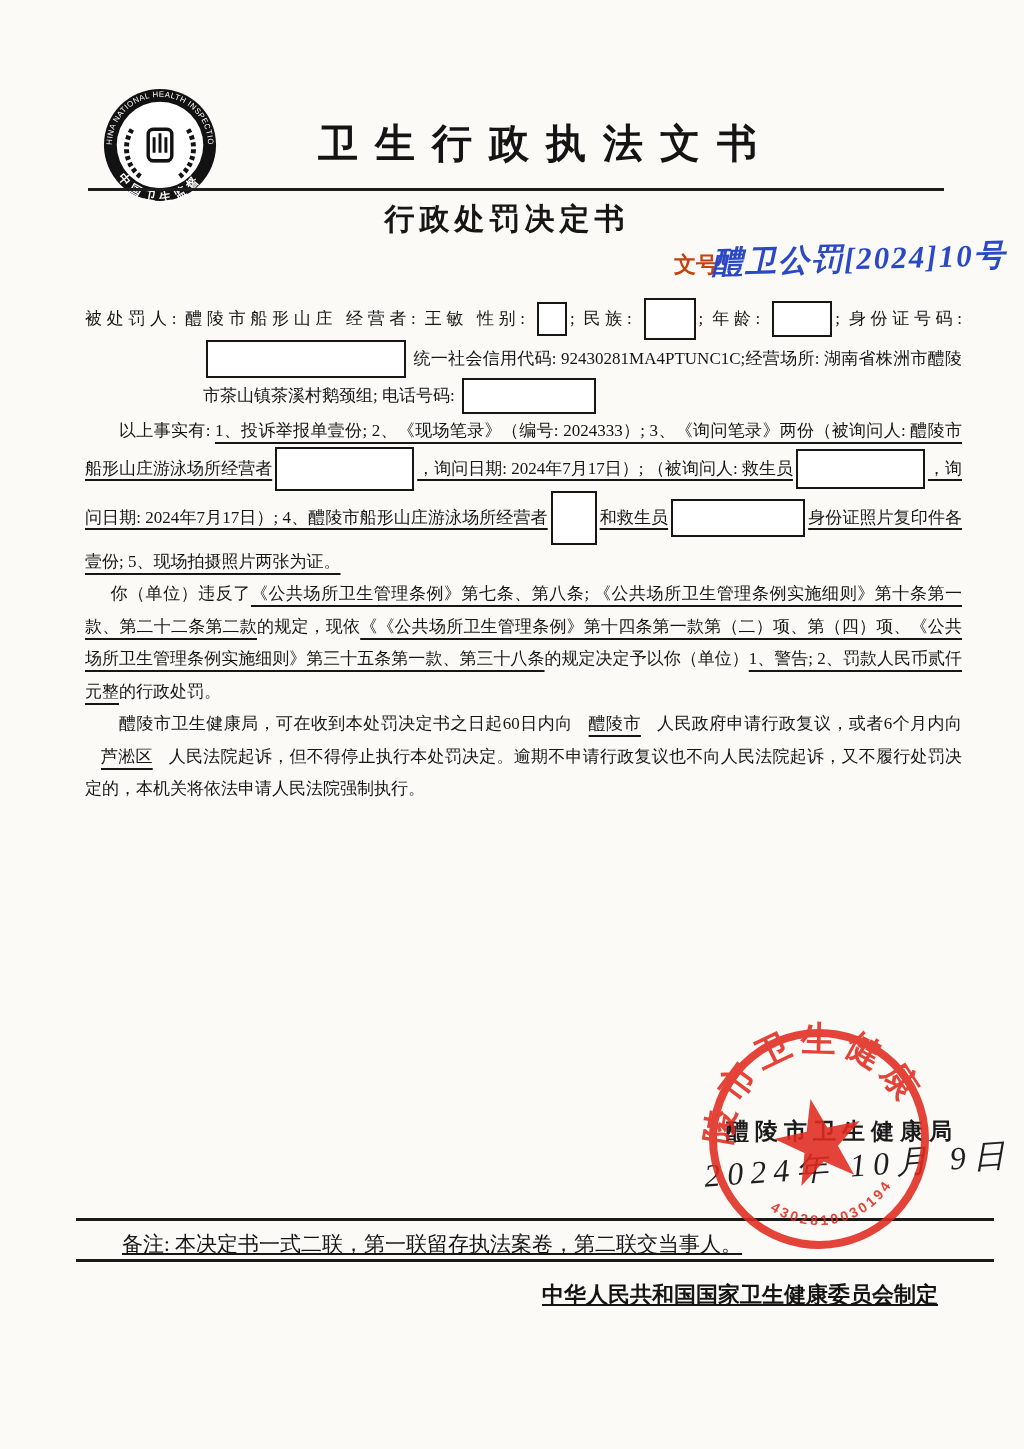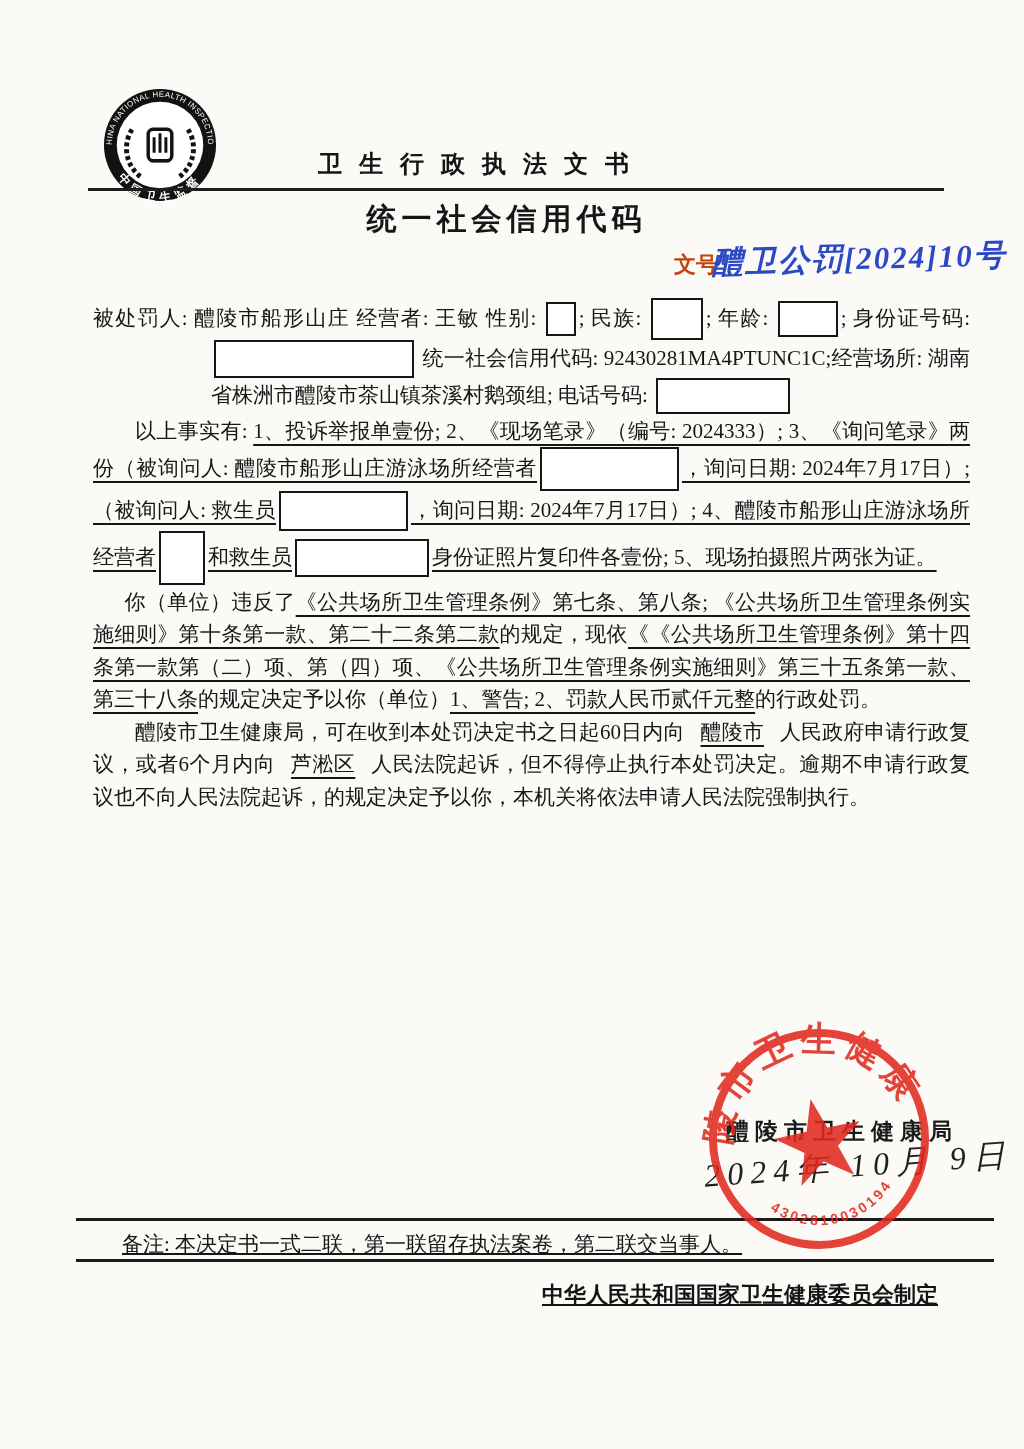--- a/index.html
+++ b/index.html
@@ -6,38 +6,38 @@
   body{
     width:1024px;height:1449px;position:relative;
     background:#fbfaf7;
     font-family:"Liberation Serif","DejaVu Serif",serif;
     color:#1c1c1c;overflow:hidden;
   }
   .abs{position:absolute;}
   
   .doc-title{
     left:318px;top:116px;width:480px;
-    font-size:24px;font-weight:700;letter-spacing:17px;
-    white-space:nowrap;color:#141414;margin-top:32px;
+    font-size:40px;font-weight:700;letter-spacing:17px;
+    white-space:nowrap;color:#141414;
   }
   .title-rule{left:88px;top:188px;width:856px;height:3px;background:#1d1d1d;}
   .doc-subtitle{
     left:50%;top:199px;transform:translateX(-52%);
     font-size:30px;font-weight:700;letter-spacing:5px;white-space:nowrap;color:#161616;
   }
   .docno-label{left:674px;top:250px;font-size:22px;font-weight:700;color:#c2410c;}
   .docno-value{
     left:712px;top:238px;font-size:31px;font-weight:700;
     color:#2b49c4;transform:rotate(-1.5deg);letter-spacing:2px;
     font-style:italic;white-space:nowrap;
   }
   
   .doc-body{
     left:85px;top:299px;width:877px;
-    font-size:21px;line-height:32.5px;color:#161616;margin-left:8px;
+    font-size:17px;line-height:32.5px;color:#161616;
   }
   .para{margin:0;text-align:justify;text-align-last:left;}
   .para.hang{padding-left:118px;text-indent:-118px;}
   .para.indent2{text-indent:2em;}
   .para.indent15{text-indent:1.5em;}
   .ul{
     text-decoration:underline;
     text-underline-offset:6px;
     text-decoration-thickness:1.5px;
   }
@@ -85,29 +85,29 @@
     <textPath href="#eBot" startOffset="50%" text-anchor="middle">中国卫生监督</textPath>
   </text>
   <path d="M40,92 A36,36 0 0 1 33,42" stroke="#121212" stroke-width="5" fill="none" stroke-dasharray="4 3"></path>
   <path d="M80,92 A36,36 0 0 0 87,42" stroke="#121212" stroke-width="5" fill="none" stroke-dasharray="4 3"></path>
   <rect x="48" y="44" width="24" height="32" rx="5" fill="none" stroke="#121212" stroke-width="3.5"></rect>
   <path d="M54,52 V68 M60,48 V68 M66,52 V68 M50,76 H70" stroke="#121212" stroke-width="3" fill="none"></path>
 </svg>
 
 <div class="abs doc-title">卫生行政执法文书</div>
 <div class="abs title-rule"></div>
-<div class="abs doc-subtitle">统一社会信用代码</div>
+<div class="abs doc-subtitle">行政处罚决定书</div>
 <div class="abs docno-label">文号</div>
 <div class="abs docno-value">醴卫公罚[2024]10号</div>
 
 <div class="abs doc-body">
     <p class="para hang"><span>被处罚人: 醴陵市船形山庄 经营者: 王敏 性别: </span><span class="redact" style="width: 26px; height: 30px;"></span><span>; 民族: </span><span class="redact" style="width: 48px; height: 38px;"></span><span>; 年龄: </span><span class="redact" style="width: 56px; height: 32px;"></span><span>; 身份证号码: </span><span class="redact" style="width: 196px; height: 34px;"></span><span> 统一社会信用代码: 92430281MA4PTUNC1C;经营场所: 湖南省株洲市醴陵市茶山镇茶溪村鹅颈组; 电话号码: </span><span class="redact" style="width: 130px; height: 32px;"></span></p>
     <p class="para indent2"><span>以上事实有: </span><span class="ul">1、投诉举报单壹份; 2、《现场笔录》（编号: 2024333）; 3、《询问笔录》两份（被询问人: 醴陵市船形山庄游泳场所经营者</span><span class="redact" style="width: 135px; height: 40px;"></span><span class="ul">，询问日期: 2024年7月17日）; （被询问人: 救生员</span><span class="redact" style="width: 125px; height: 36px;"></span><span class="ul">，询问日期: 2024年7月17日）; 4、醴陵市船形山庄游泳场所经营者</span><span class="redact" style="width: 42px; height: 50px;"></span><span class="ul">和救生员</span><span class="redact" style="width: 130px; height: 34px;"></span><span class="ul">身份证照片复印件各壹份; 5、现场拍摄照片两张为证。</span></p>
     <p class="para indent15"><span>你（单位）违反了</span><span class="ul">《公共场所卫生管理条例》第七条、第八条; 《公共场所卫生管理条例实施细则》第十条第一款、第二十二条第二款</span><span>的规定，现依</span><span class="ul">《《公共场所卫生管理条例》第十四条第一款第（二）项、第（四）项、《公共场所卫生管理条例实施细则》第三十五条第一款、第三十八条</span><span>的规定决定予以你（单位）</span><span class="ul">1、警告; 2、罚款人民币贰仟元整</span><span>的行政处罚。</span></p>
-    <p class="para indent2"><span>醴陵市卫生健康局，可在收到本处罚决定书之日起60日内向</span><span class="ul fillin">醴陵市</span><span>人民政府申请行政复议，或者6个月内向</span><span class="ul fillin">芦淞区</span><span>人民法院起诉，但不得停止执行本处罚决定。逾期不申请行政复议也不向人民法院起诉，的规定决定予以你，本机关将依法申请人民法院强制执行。</span></p>
+    <p class="para indent2"><span>醴陵市卫生健康局，可在收到本处罚决定书之日起60日内向</span><span class="ul fillin">醴陵市</span><span>人民政府申请行政复议，或者6个月内向</span><span class="ul fillin">芦淞区</span><span>人民法院起诉，但不得停止执行本处罚决定。逾期不申请行政复议也不向人民法院起诉，又不履行处罚决定的，本机关将依法申请人民法院强制执行。</span></p>
   </div>
 
 <div class="abs agency-line">醴陵市卫生健康局</div>
 <div class="abs date-line">2024年 10月 9日</div>
 
 <svg class="abs seal" viewBox="0 0 238 238">
   <defs>
     <path id="sealArc" d="M 119,119 m -88,0 a 88,88 0 1 1 176,0" fill="none"></path>
     <path id="codeArc" d="M 119,119 m -82,26 a 86,86 0 0 0 164,0" fill="none"></path>
   </defs>

